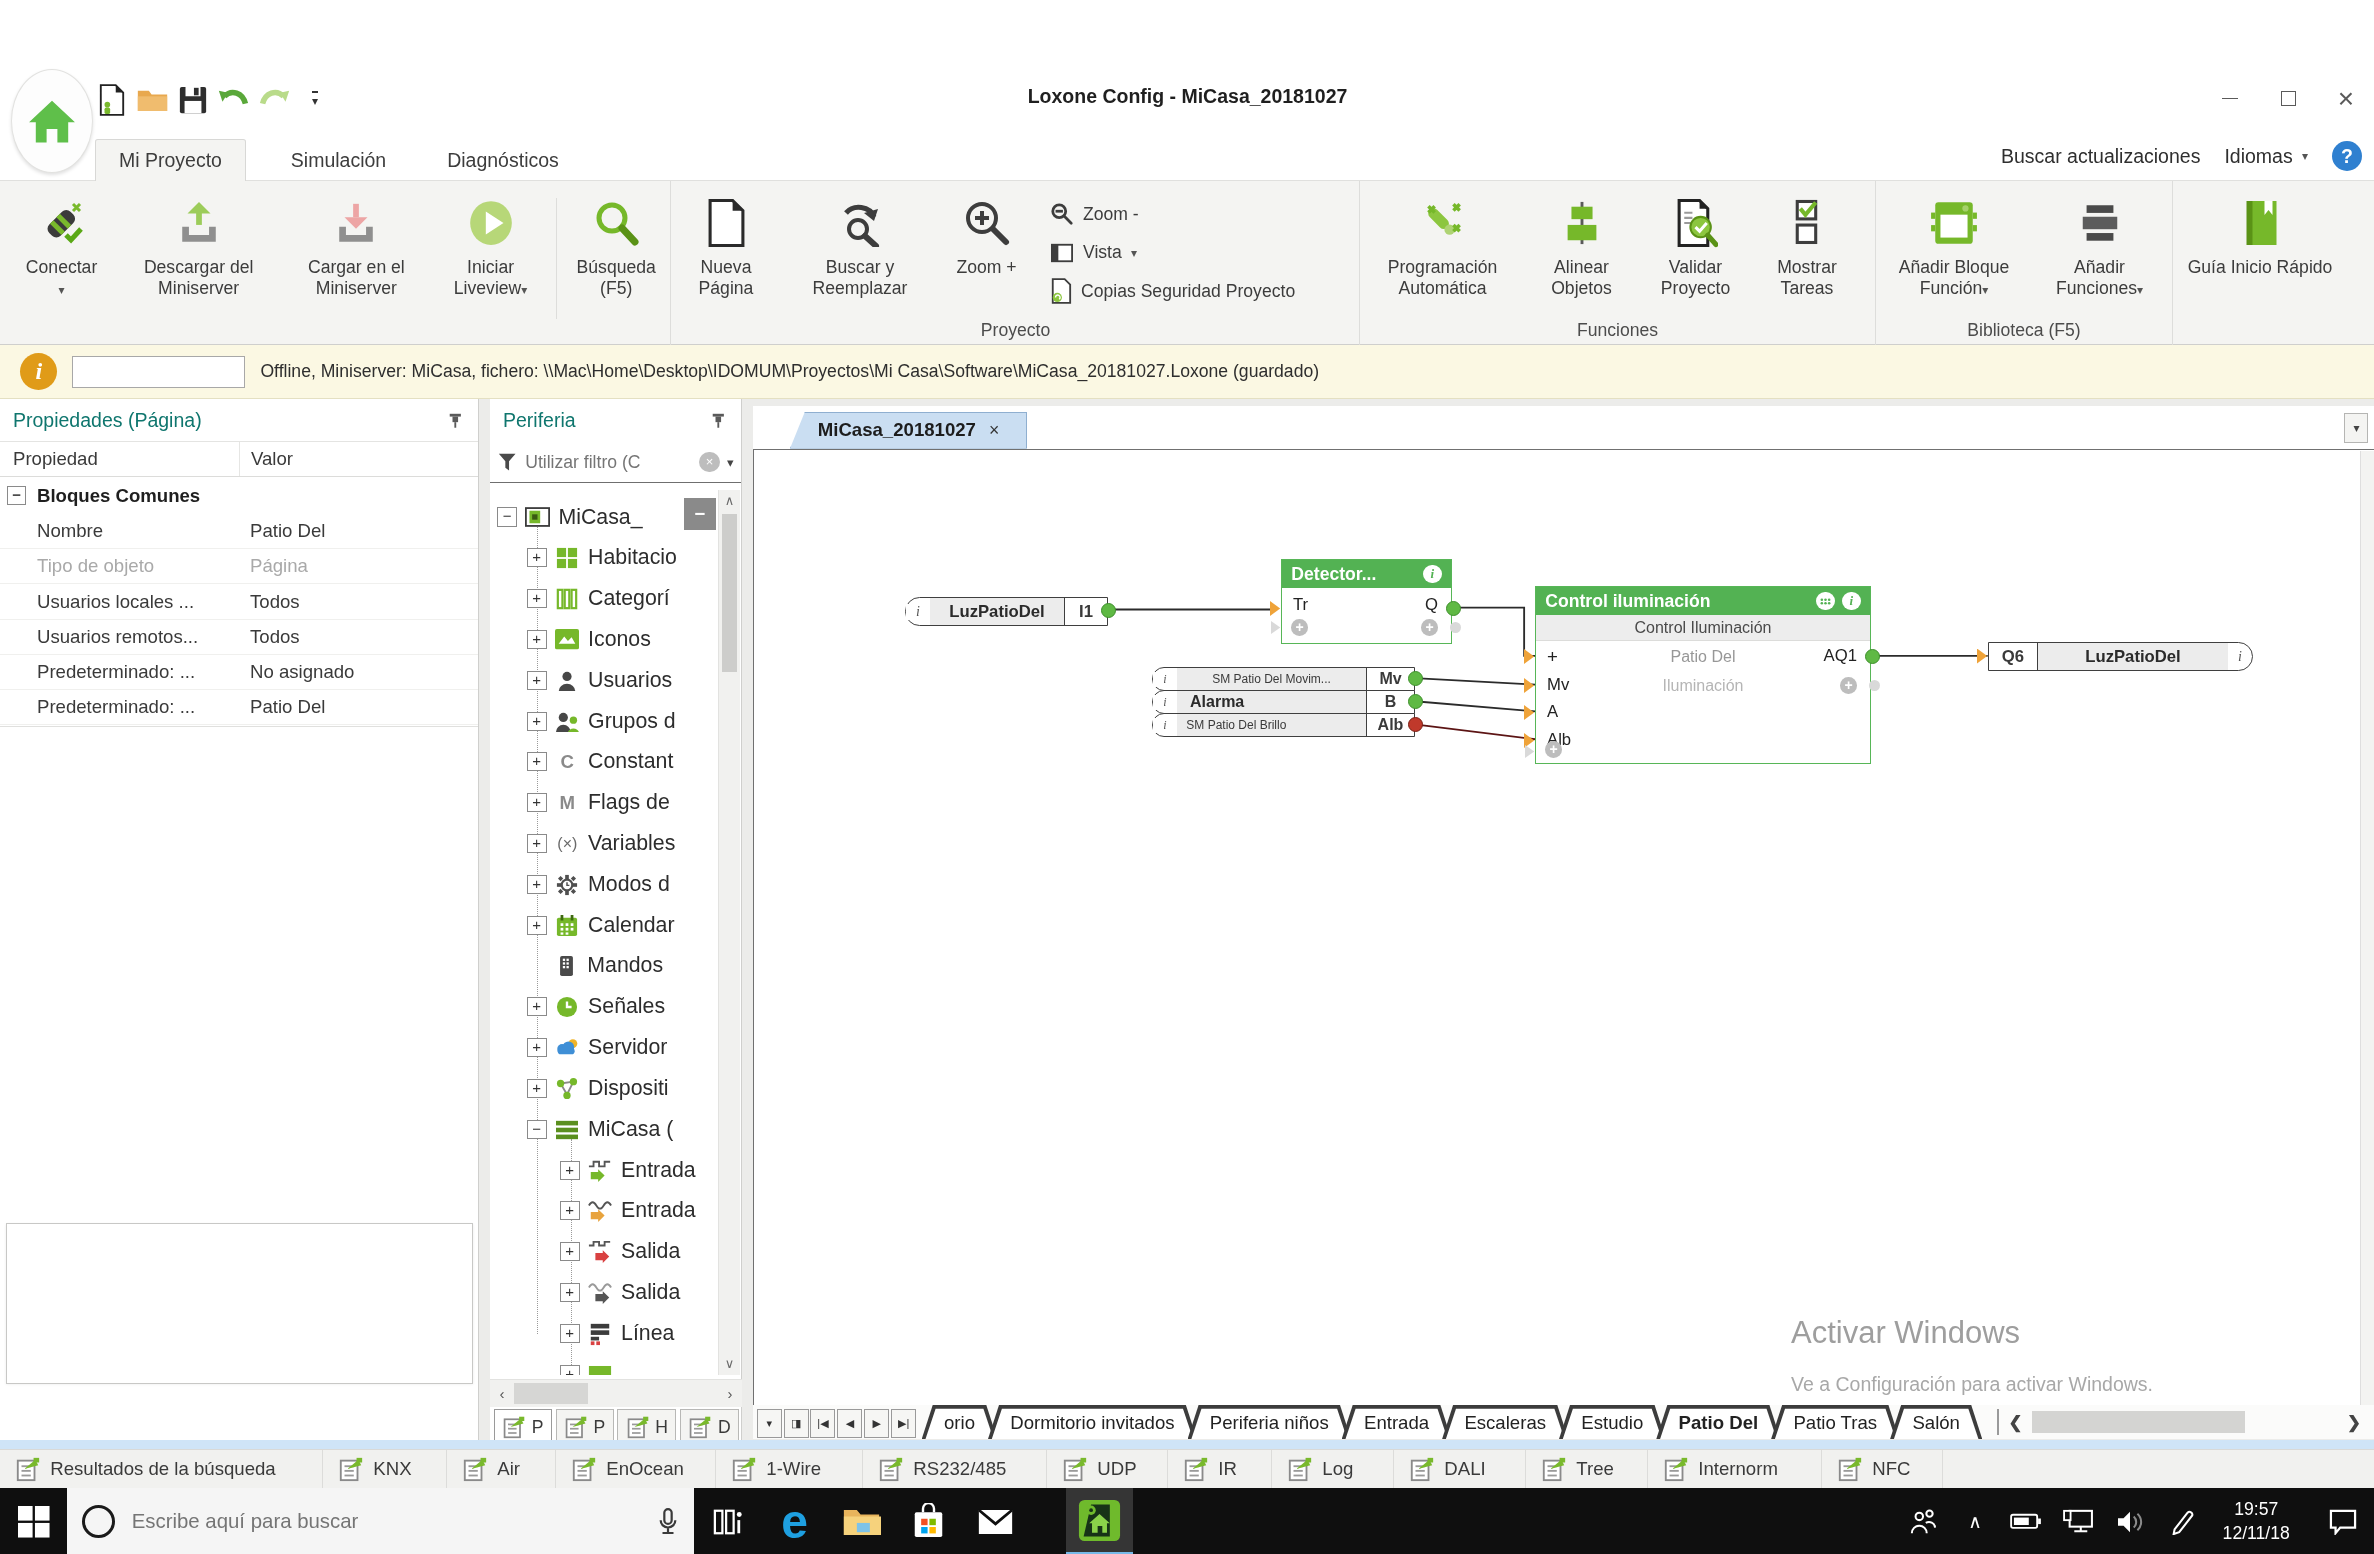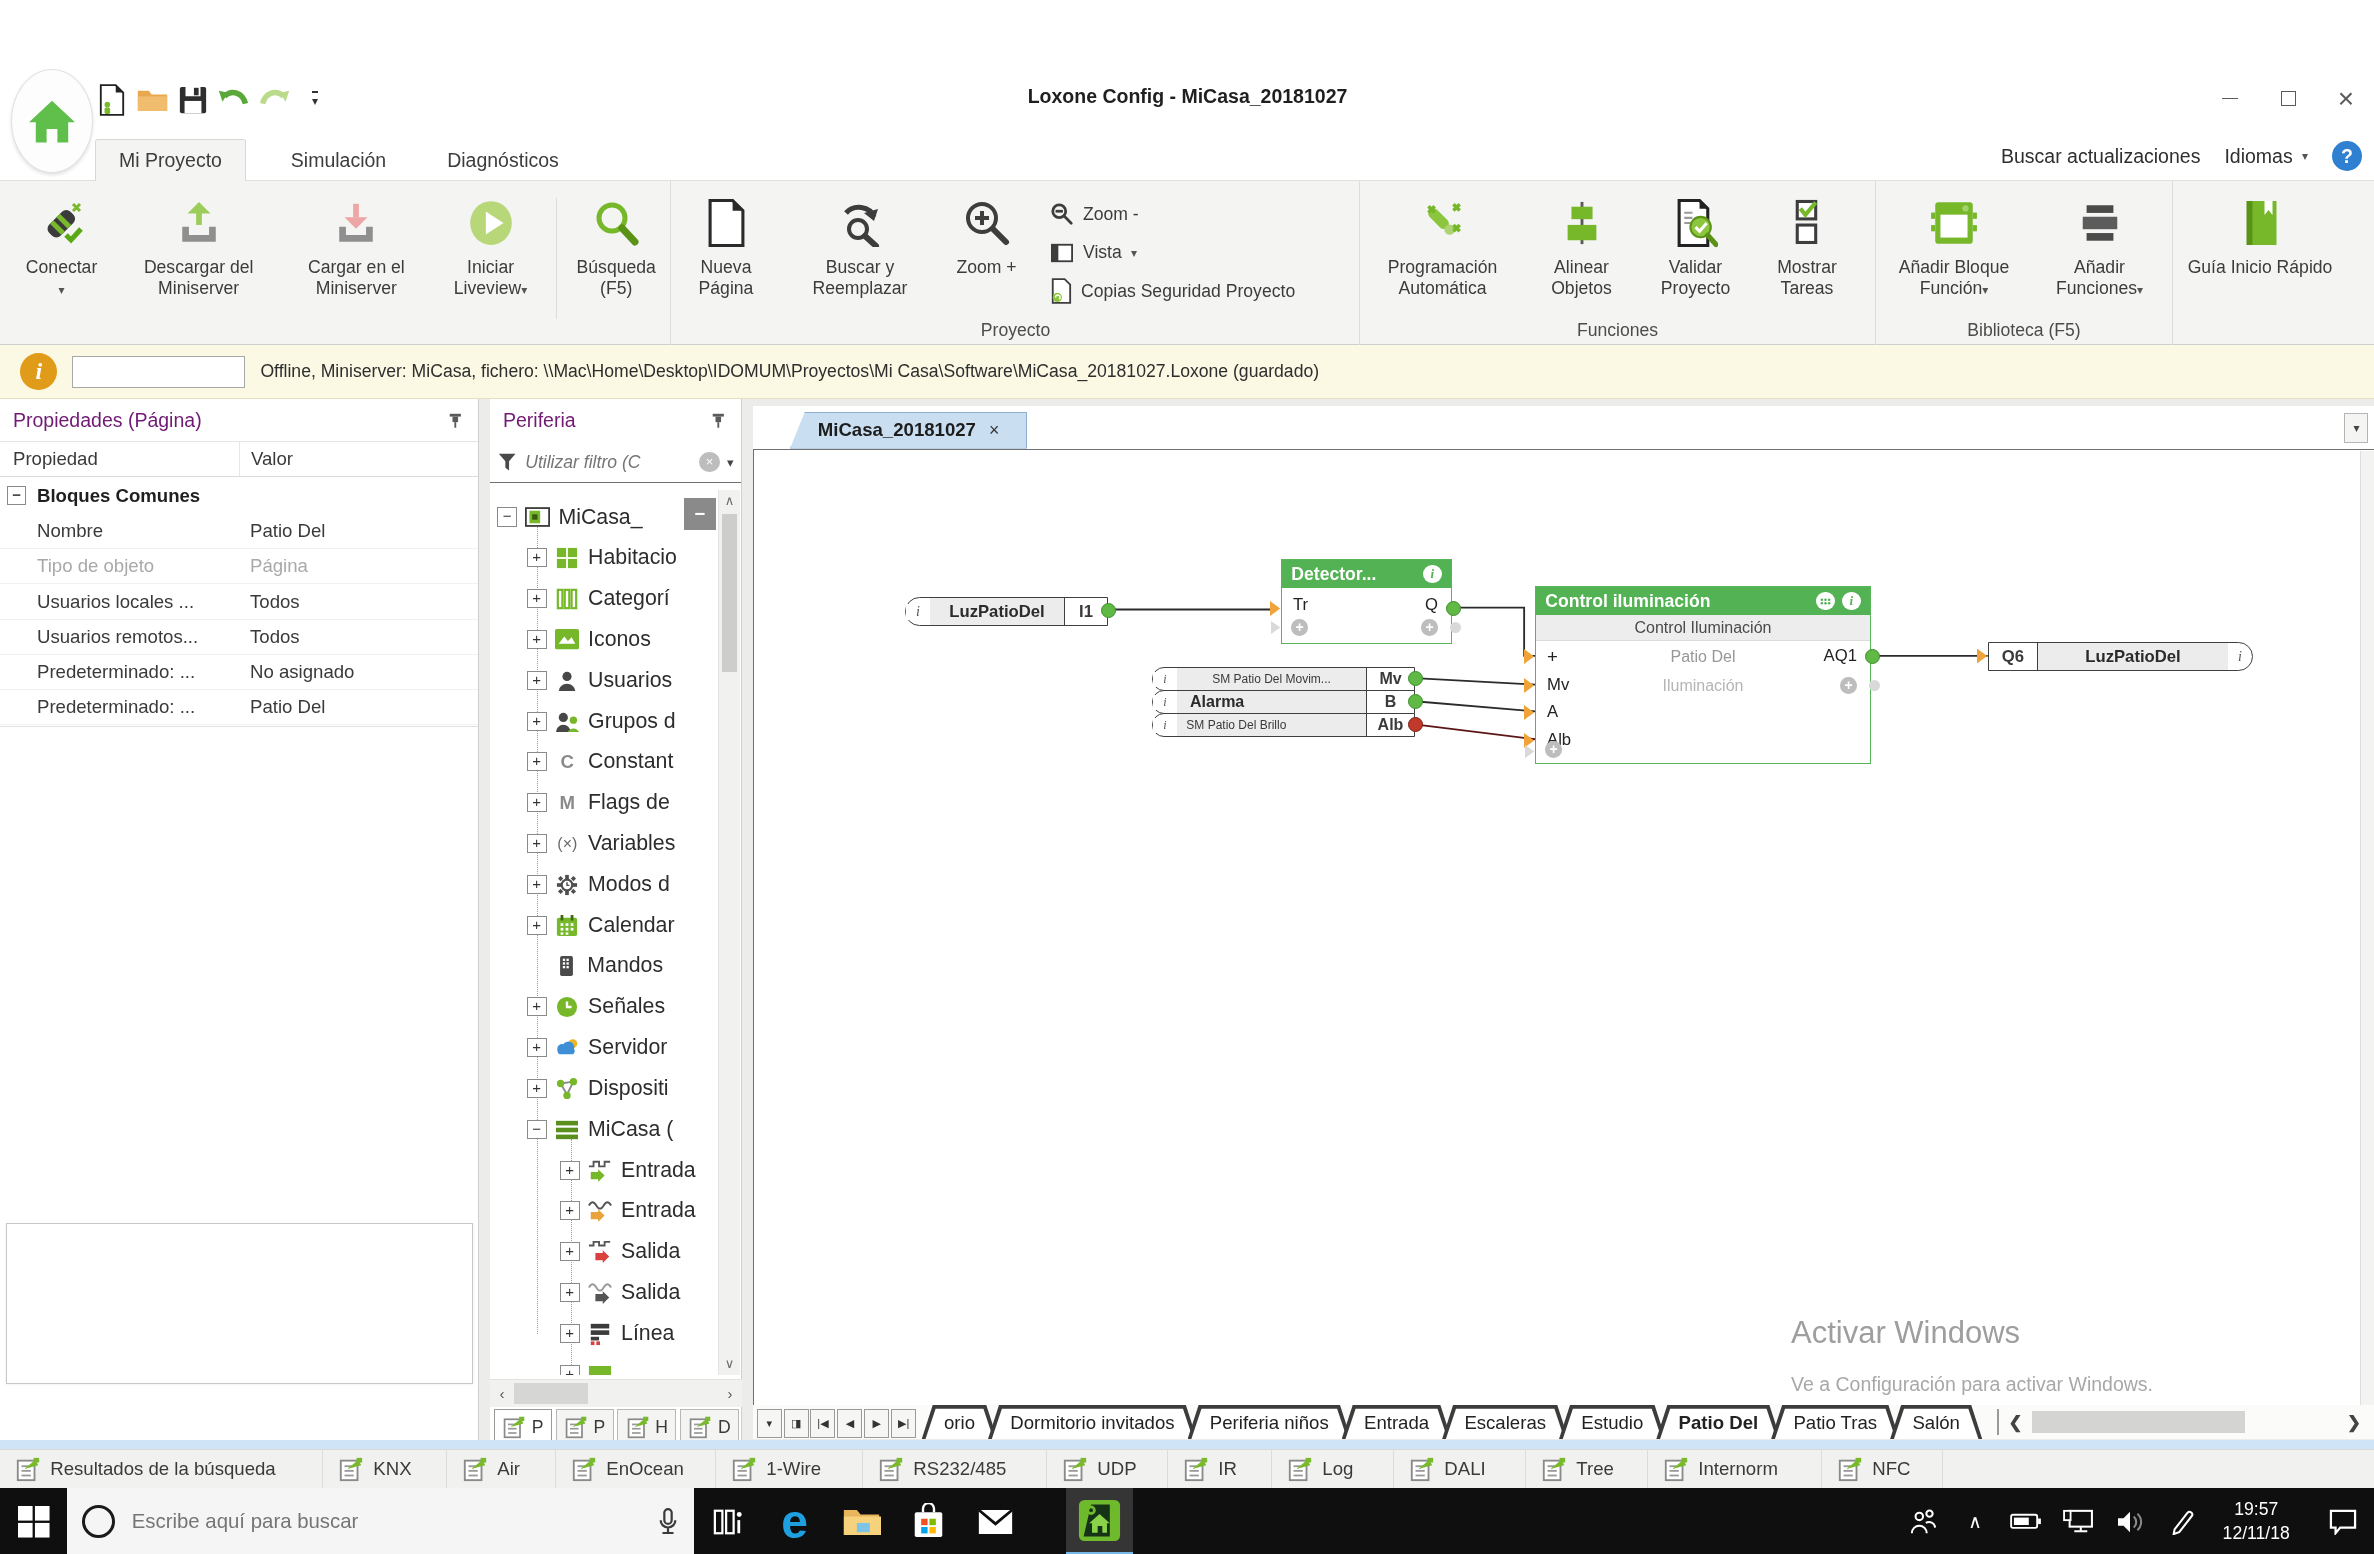--- a/index.html
+++ b/index.html
@@ -23,21 +23,21 @@
   .ric{height:54px;display:flex;align-items:center;justify-content:center}
   .rsep{width:0.9px;height:121px;background:#dddddb;margin:7.4px 5.6px 0 5.6px}
   .smallbtn{display:flex;align-items:center;gap:9.3px;font-size:17.6px;color:#3c3c3c;height:33px}
   .dar{font-size:12px;color:#555}
   
   #infobar{left:0;top:345px;width:2375px;height:54px;background:#fbf8e3;border-bottom:0.9px solid #e4e0c2;display:flex;align-items:center;gap:15px;padding-left:20.4px}
   .icirc{width:37px;height:37px;border-radius:50%;background:#e09b18;color:#fff;font-weight:bold;font-size:24px;display:flex;align-items:center;justify-content:center;font-family:"Liberation Serif",serif;font-style:italic}
   #info-input{width:173px;height:32px;border:0.9px solid #a8a8a8;background:#fff;font-size:16.7px;padding:0 5.6px}
   .infotext{font-size:17.6px;color:#2e2e2e}
   
-  .phead{font-size:19.5px;color:#701a75;display:flex;align-items:center;justify-content:space-between;padding:3px 13px}
+  .phead{font-size:19.5px;color:#0f766e;display:flex;align-items:center;justify-content:space-between;padding:3px 13px}
   .pin{width:18.6px;height:18.6px}
   .colhead{font-size:18.6px;color:#3a3a3a}
   .prow{position:absolute;left:0;width:478px;height:35px;display:flex;align-items:center;font-size:18.6px;border-bottom:0.9px solid #f0f0ee}
   .pk{padding-left:37px;width:239px;overflow:hidden;white-space:nowrap}
   .pv{padding-left:11px;flex:1;overflow:hidden;white-space:nowrap}
   .muted{color:#a9a9a9}
   .expbox{width:18.6px;height:18.6px;border:0.9px solid #8a8a8a;background:#fff;font-size:15px;line-height:16px;text-align:center;color:#444;flex:none}
   
   .trow{position:absolute;left:0;width:228px;height:41px;display:flex;align-items:center;gap:8.3px;overflow:hidden}
   .texp{width:19.5px;height:19.5px;border:0.9px solid #8a8a8a;background:#fff;font-size:15px;line-height:16.7px;text-align:center;color:#333;flex:none}
@@ -446,21 +446,21 @@
     <div class="phead" style="height:43px">
       <span>Periferia</span>
       <svg class="pin" viewBox="0 0 20 20">
           <use href="#i-pin"></use>
         </svg>
     </div>
     <div class="flex" style="height:41px;gap:7.4px;padding:0 7.4px;border-bottom:1.9px solid #6f6f6f">
       <svg width="20.4" height="20.4" viewBox="0 0 22 22">
           <path d="M2 2 H20 L13 10 V20 L9 17 V10 Z" fill="#4a4a4a"></path>
         </svg>
-      <input style="flex: 1 1 0%; min-width: 0px; border: none; outline: none; font-style: italic; font-size: 17.6px; color: #0f766e;" placeholder="Utilizar filtro (C">
+      <input style="flex: 1 1 0%; min-width: 0px; border: none; outline: none; font-size: 17.6px; color: #0f766e;" placeholder="Utilizar filtro (C">
       <span style="width:20.4px;height:20.4px;border-radius:50%;background:#bdbdbd;color:#fff;font-size:13px;display:flex;align-items:center;justify-content:center;flex:none">×</span>
       <span style="font-size:13px;color:#444">▾</span>
     </div>
 
     <div class="abs" style="left:0;top:91px;width:228px;height:885px;overflow:hidden">
       <div class="dot-v" style="left:47px;top:28px;height:816px"></div>
       <div class="dot-v" style="left:81px;top:649px;height:236px"></div>
       <div class="trow" style="top:6.5px;padding-left:7.4px">
         <span class="texp">−</span>
         <span class="tico">

